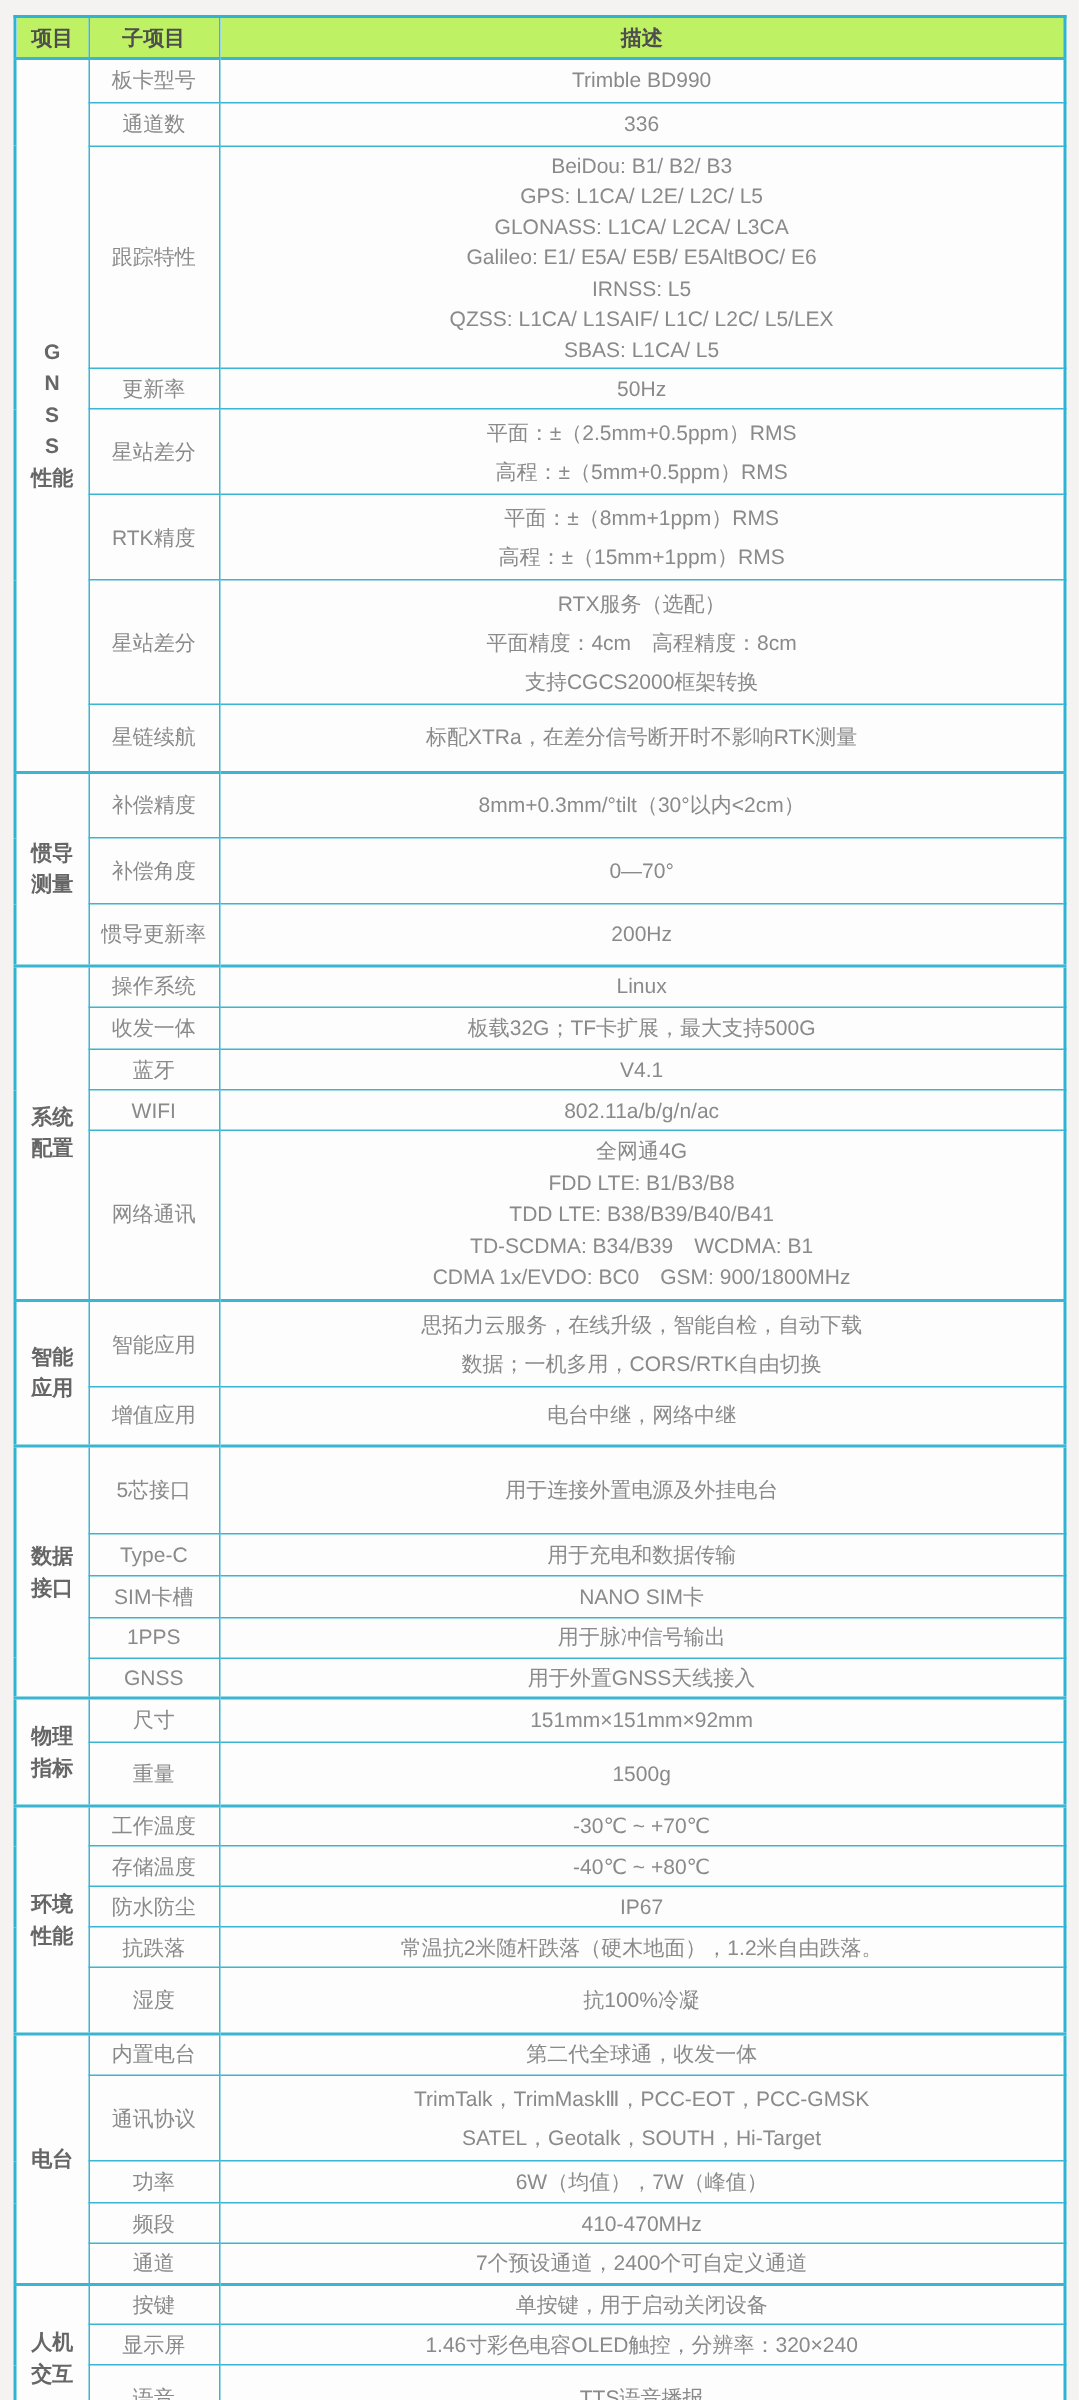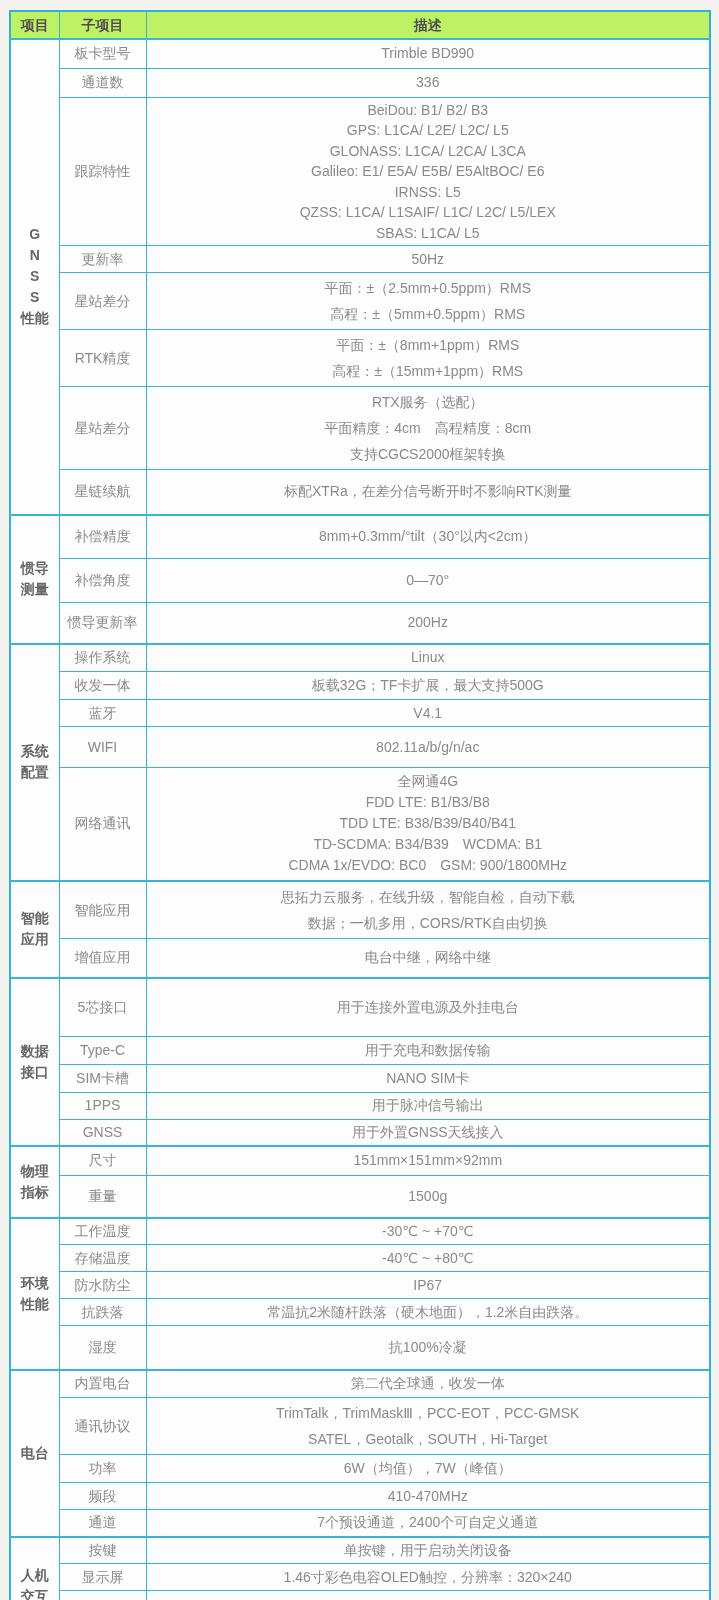--- a/index.html
+++ b/index.html
@@ -135,21 +135,21 @@
         <td class="desc">Linux</td>
       </tr>
       <tr style="height:28px">
         <td class="sub">收发一体</td>
         <td class="desc">板载32G；TF卡扩展，最大支持500G</td>
       </tr>
       <tr style="height:27px">
         <td class="sub">蓝牙</td>
         <td class="desc">V4.1</td>
       </tr>
-      <tr style="height:41px">
+      <tr style="height:27px">
         <td class="sub">WIFI</td>
         <td class="desc">802.11a/b/g/n/ac</td>
       </tr>
       <tr style="height:113px">
         <td class="sub">网络通讯</td>
         <td class="desc">全网通4G
 FDD LTE: B1/B3/B8
 TDD LTE: B38/B39/B40/B41
 TD-SCDMA: B34/B39　WCDMA: B1
 CDMA 1x/EVDO: BC0　GSM: 900/1800MHz</td>

